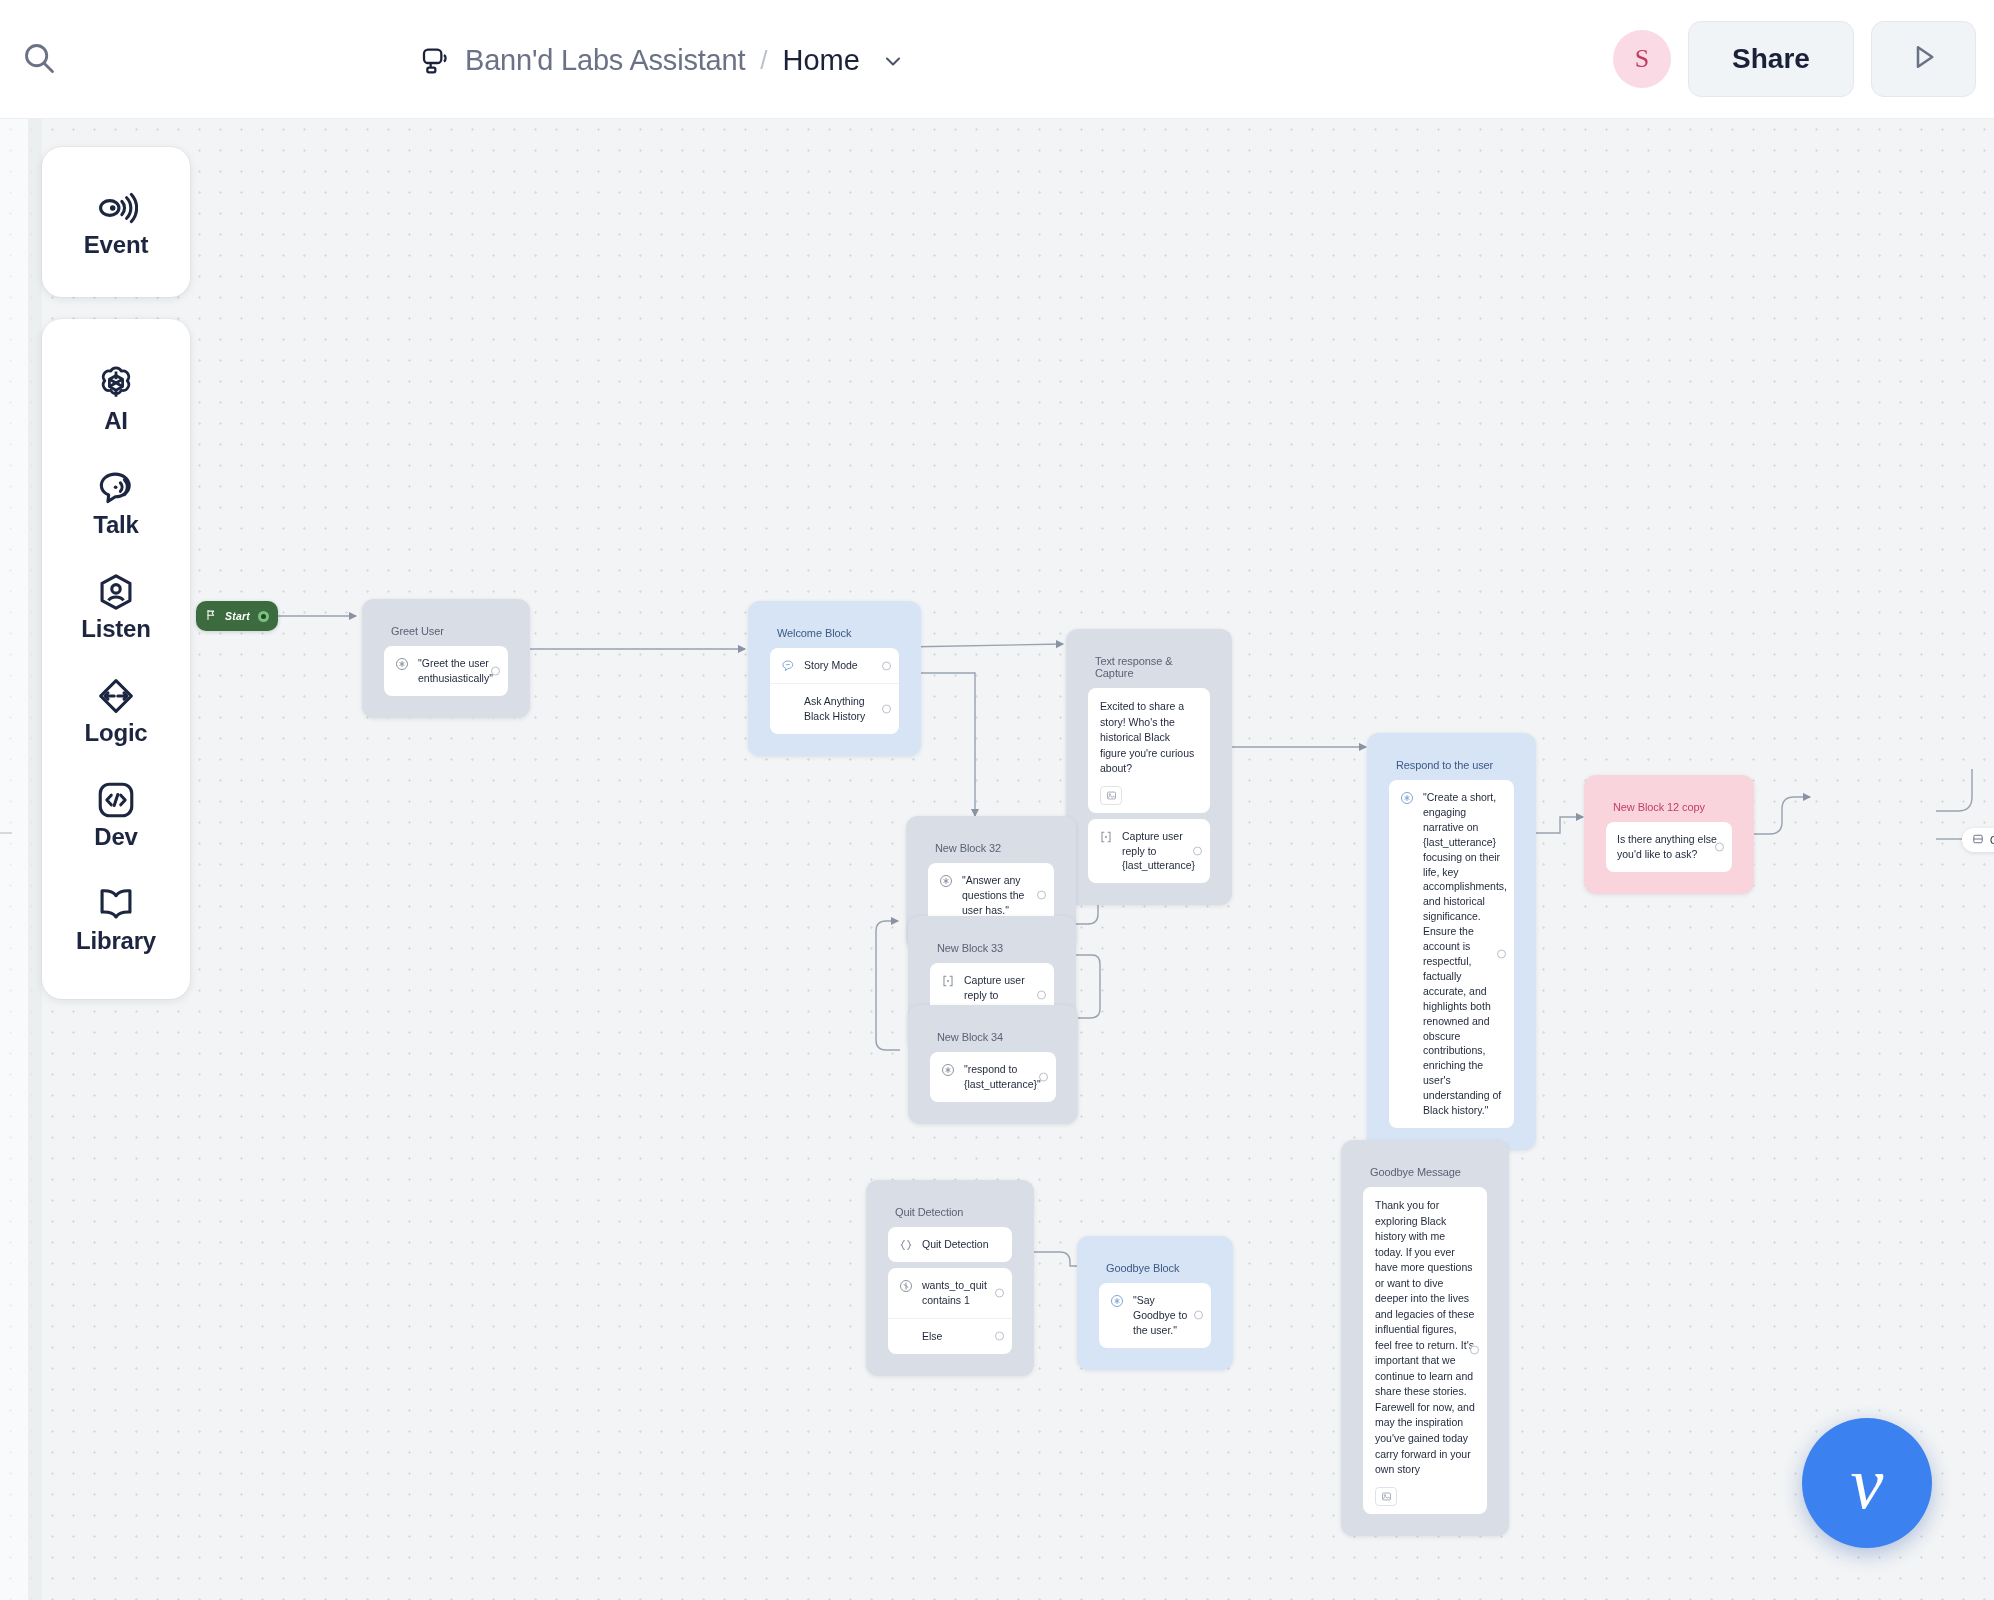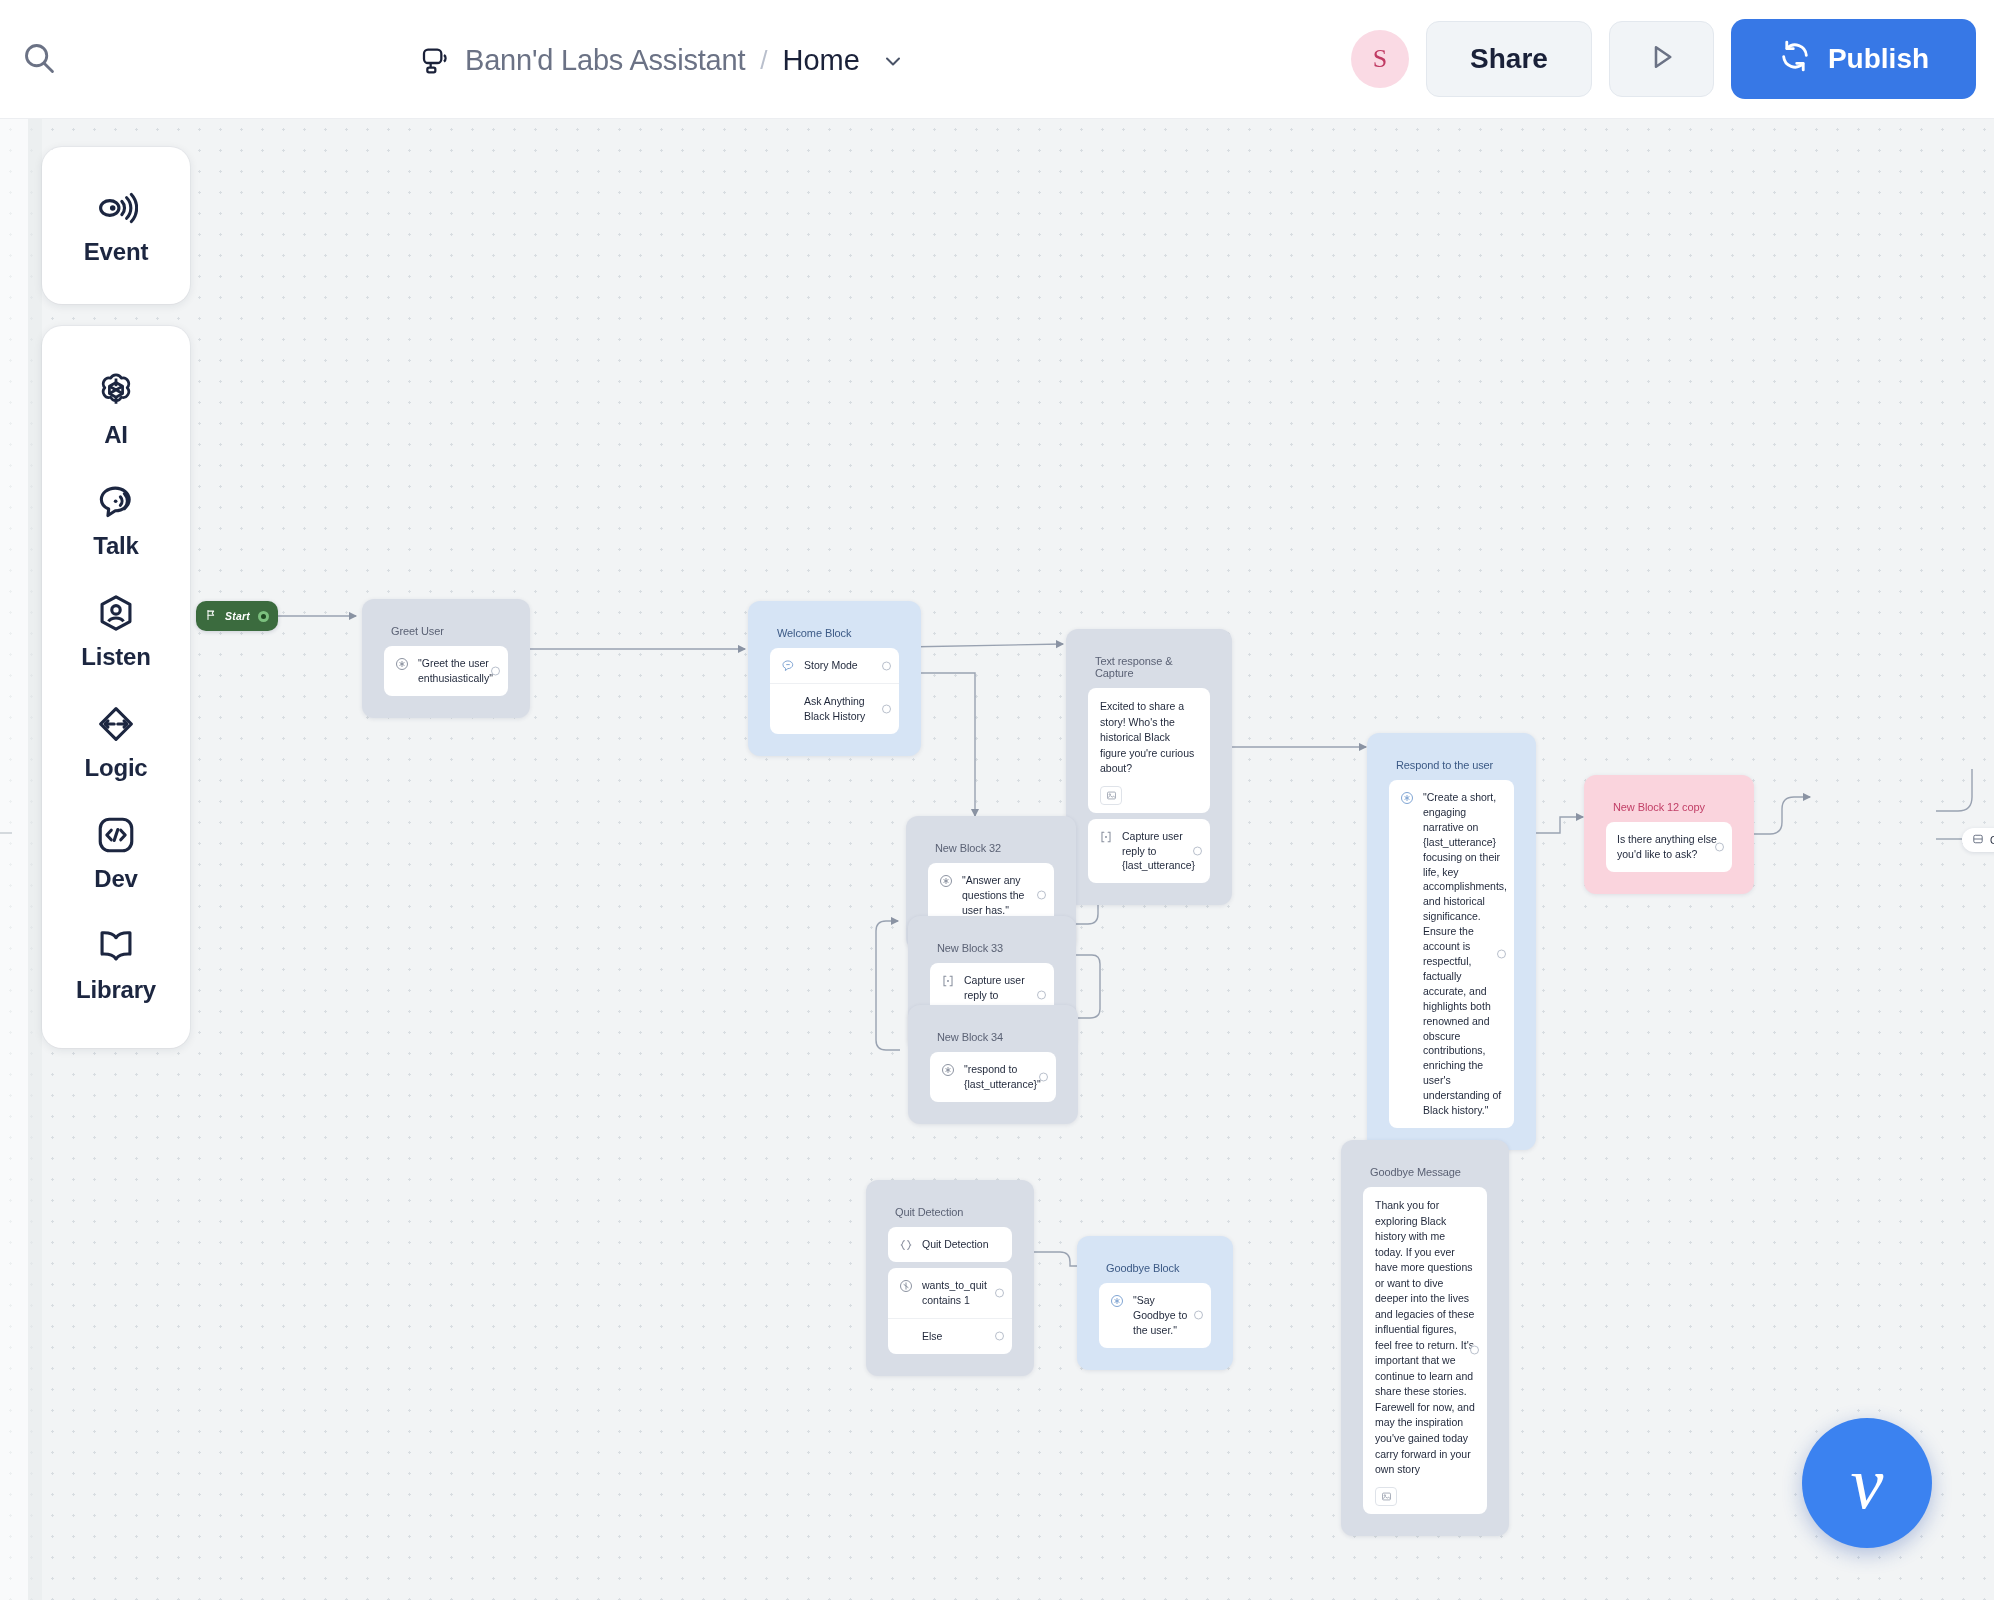--- a/index.html
+++ b/index.html
@@ -89,21 +89,21 @@
   .sidebar {
     position:absolute; left:42px; top:0px; width:148px; z-index:30;
   }
   .side-card {
     background:#ffffff; border-radius:20px;
     box-shadow: 0 2px 10px rgba(20,30,60,0.09), 0 0 0 1px rgba(20,30,60,0.03);
   }
   .side-card.top { margin-top:2px; padding:22px 0 24px; }
   .side-card.main { margin-top:22px; padding:26px 0 30px; }
   .side-item {
-    display:flex; flex-direction:column; align-items:center; gap:7px;
+    display:flex; flex-direction:column; align-items:center; 
     padding:16px 0 14px; cursor:pointer;
   }
   .side-label { font-size:24px; color:#1c2640; font-weight:bold; letter-spacing:-0.2px; }
   .side-icon { width:46px; height:46px; display:flex; align-items:center; justify-content:center; }
 
   
   .node { position:absolute; }
   .blk {
     border-radius:12px; padding:22px;
     box-shadow: 0 1px 4px rgba(25,40,80,0.10);
@@ -209,31 +209,20 @@
     <div class="header-right">
       <div class="avatar">S</div>
       <div class="btn-share">Share</div>
       <div class="btn-run">
         <span>
           <svg width="36" height="36" viewBox="0 0 24 24" fill="none" stroke="#6b7285" stroke-width="1.7" stroke-linejoin="round">
             <path d="M8 5.5 L17.5 12 L8 18.5 Z"></path>
           </svg>
         </span>
       </div>
-      <div class="btn-publish">
-        <span>
-          <svg width="34" height="34" viewBox="0 0 24 24" fill="none" stroke="#ffffff" stroke-width="2" stroke-linecap="round" stroke-linejoin="round">
-            <path d="M20 11.5a8 8 0 0 0-13.6-5"></path>
-              <polyline points="6.2,2.2 6.2,6.8 10.8,6.8"></polyline>
-            <path d="M4 12.5a8 8 0 0 0 13.6 5"></path>
-              <polyline points="17.8,21.8 17.8,17.2 13.2,17.2"></polyline>
-          </svg>
-        </span>
-        <span>Publish</span>
-      </div>
     </div>
   </div>
 
   <div class="canvas">
     <div class="canvas-strip"></div>
     <div class="canvas-strip2"></div>
     <div class="left-edge-line"></div>
 
     <svg class="edges">
       <defs>

